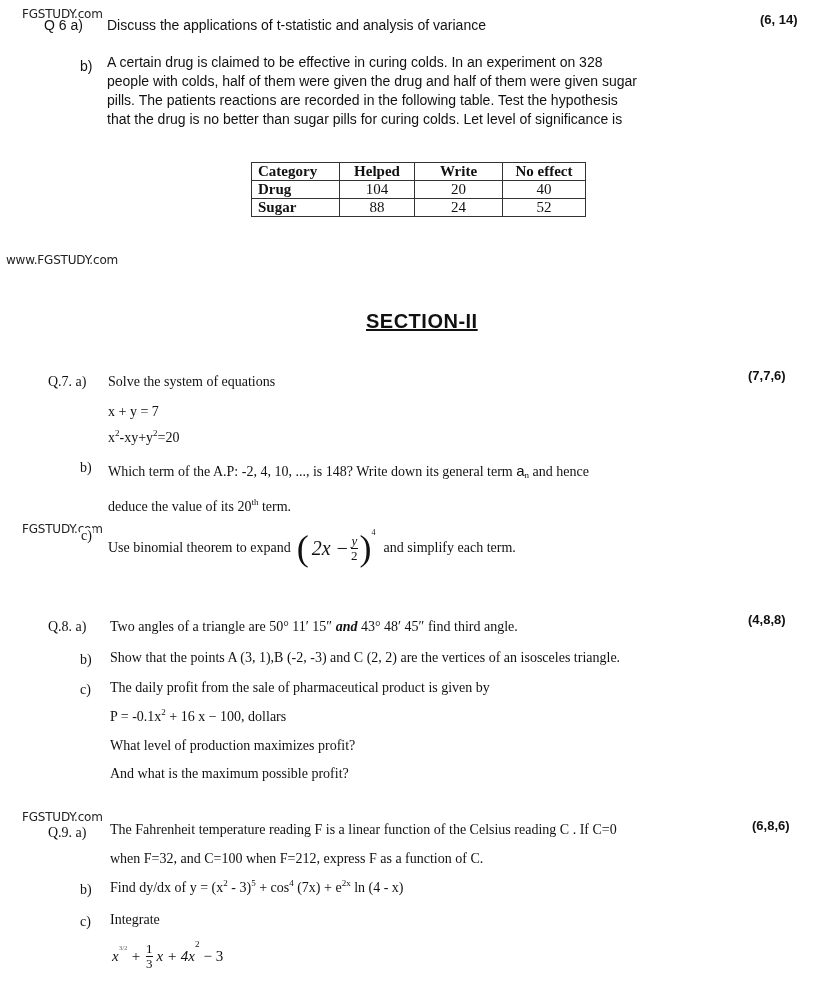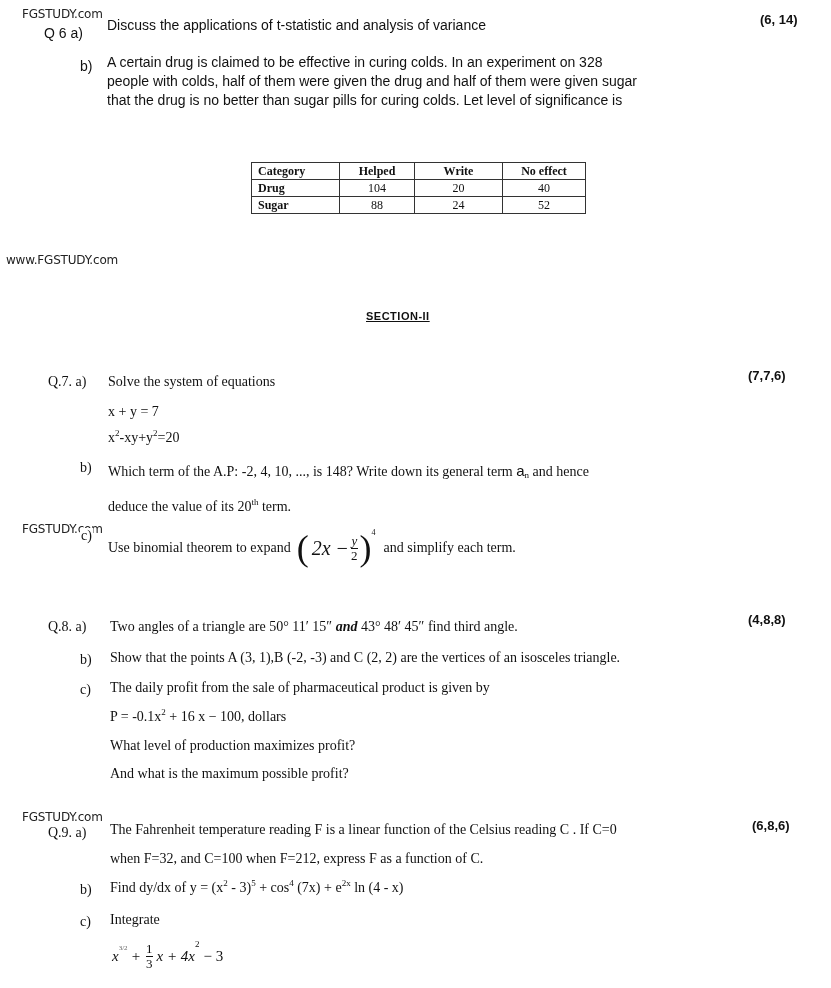--- a/index.html
+++ b/index.html
@@ -5,42 +5,43 @@
   html, body { margin: 0; padding: 0; background: #ffffff; }
   body { width: 831px; height: 988px; position: relative; overflow: hidden; color: #111; }
   .abs { position: absolute; white-space: nowrap; }
   .sans { font-family: "Liberation Sans", sans-serif; }
   .wm { font-family: "DejaVu Sans", sans-serif; font-size: 12px; color: #222; letter-spacing: -0.2px; }
   .q6 { font-size: 14px; line-height: 19px; }
   .marks { font-family: "Liberation Sans", sans-serif; font-weight: bold; font-size: 13px; }
   .txt { font-family: "Liberation Serif", serif; font-size: 14px; }
   sup { font-size: 9px; vertical-align: 6px; line-height: 0; }
   sub { font-size: 9px; vertical-align: -2px; line-height: 0; }
-  table.data { border-collapse: collapse; font-family: "Liberation Serif", serif; font-size: 12px; }
+  table.data { border-collapse: collapse; font-family: "Liberation Serif", serif; font-size: 15px; }
   table.data td, table.data th { border: 1.5px solid #333; padding: 0 6px; height: 16px; text-align: center; }
   table.data th { font-weight: bold; }
   table.data td.rowh { text-align: left; font-weight: bold; }
-  .section { font-family: "Liberation Sans", sans-serif; font-weight: 900; font-size: 11px; text-decoration: underline; letter-spacing: 0.5px; }
+  .section { font-family: "Liberation Sans", sans-serif; font-weight: 900; font-size: 20px; text-decoration: underline; letter-spacing: 0.5px; }
   .frac { display: inline-flex; flex-direction: column; align-items: center; vertical-align: middle; font-size: 13px; line-height: 14px; margin: 0 2px; }
   .frac .bar { border-top: 1px solid #111; width: 100%; }
   .paren { font-size: 36px; font-weight: 200; vertical-align: middle; line-height: 36px; }
 </style>
 </head>
 <body>
 
 <div class="abs wm" style="left:22px; top:7px;">FGSTUDY.com</div>
 
-<div class="abs sans q6" style="left:44px; top:16px;margin-top:8px;">Q 6 a)</div>
+<div class="abs sans q6" style="left:44px; top:16px;">Q 6 a)</div>
 <div class="abs sans q6" style="left:107px; top:16px;">Discuss the applications of t-statistic and analysis of variance</div>
 <div class="abs marks" style="left:760px; top:12px;">(6, 14)</div>
 
 <div class="abs sans q6" style="left:80px; top:57px;">b)</div>
 <div class="abs sans q6" style="left:107px; top:53px; width:640px;">
   <div>A certain drug is claimed to be effective in curing colds. In an experiment on 328</div>
   <div>people with colds, half of them were given the drug and half of them were given sugar</div>
+  <div>pills. The patients reactions are recorded in the following table. Test the hypothesis</div>
   <div>that the drug is no better than sugar pills for curing colds. Let level of significance is</div>
 </div>
 
 <div class="abs" style="left:251px; top:162px;">
   <table class="data">
     <tbody>
         <tr>
       <th style="width:75px; text-align:left;">Category</th>
       <th style="width:62px;">Helped</th>
       <th style="width:75px;">Write</th>

